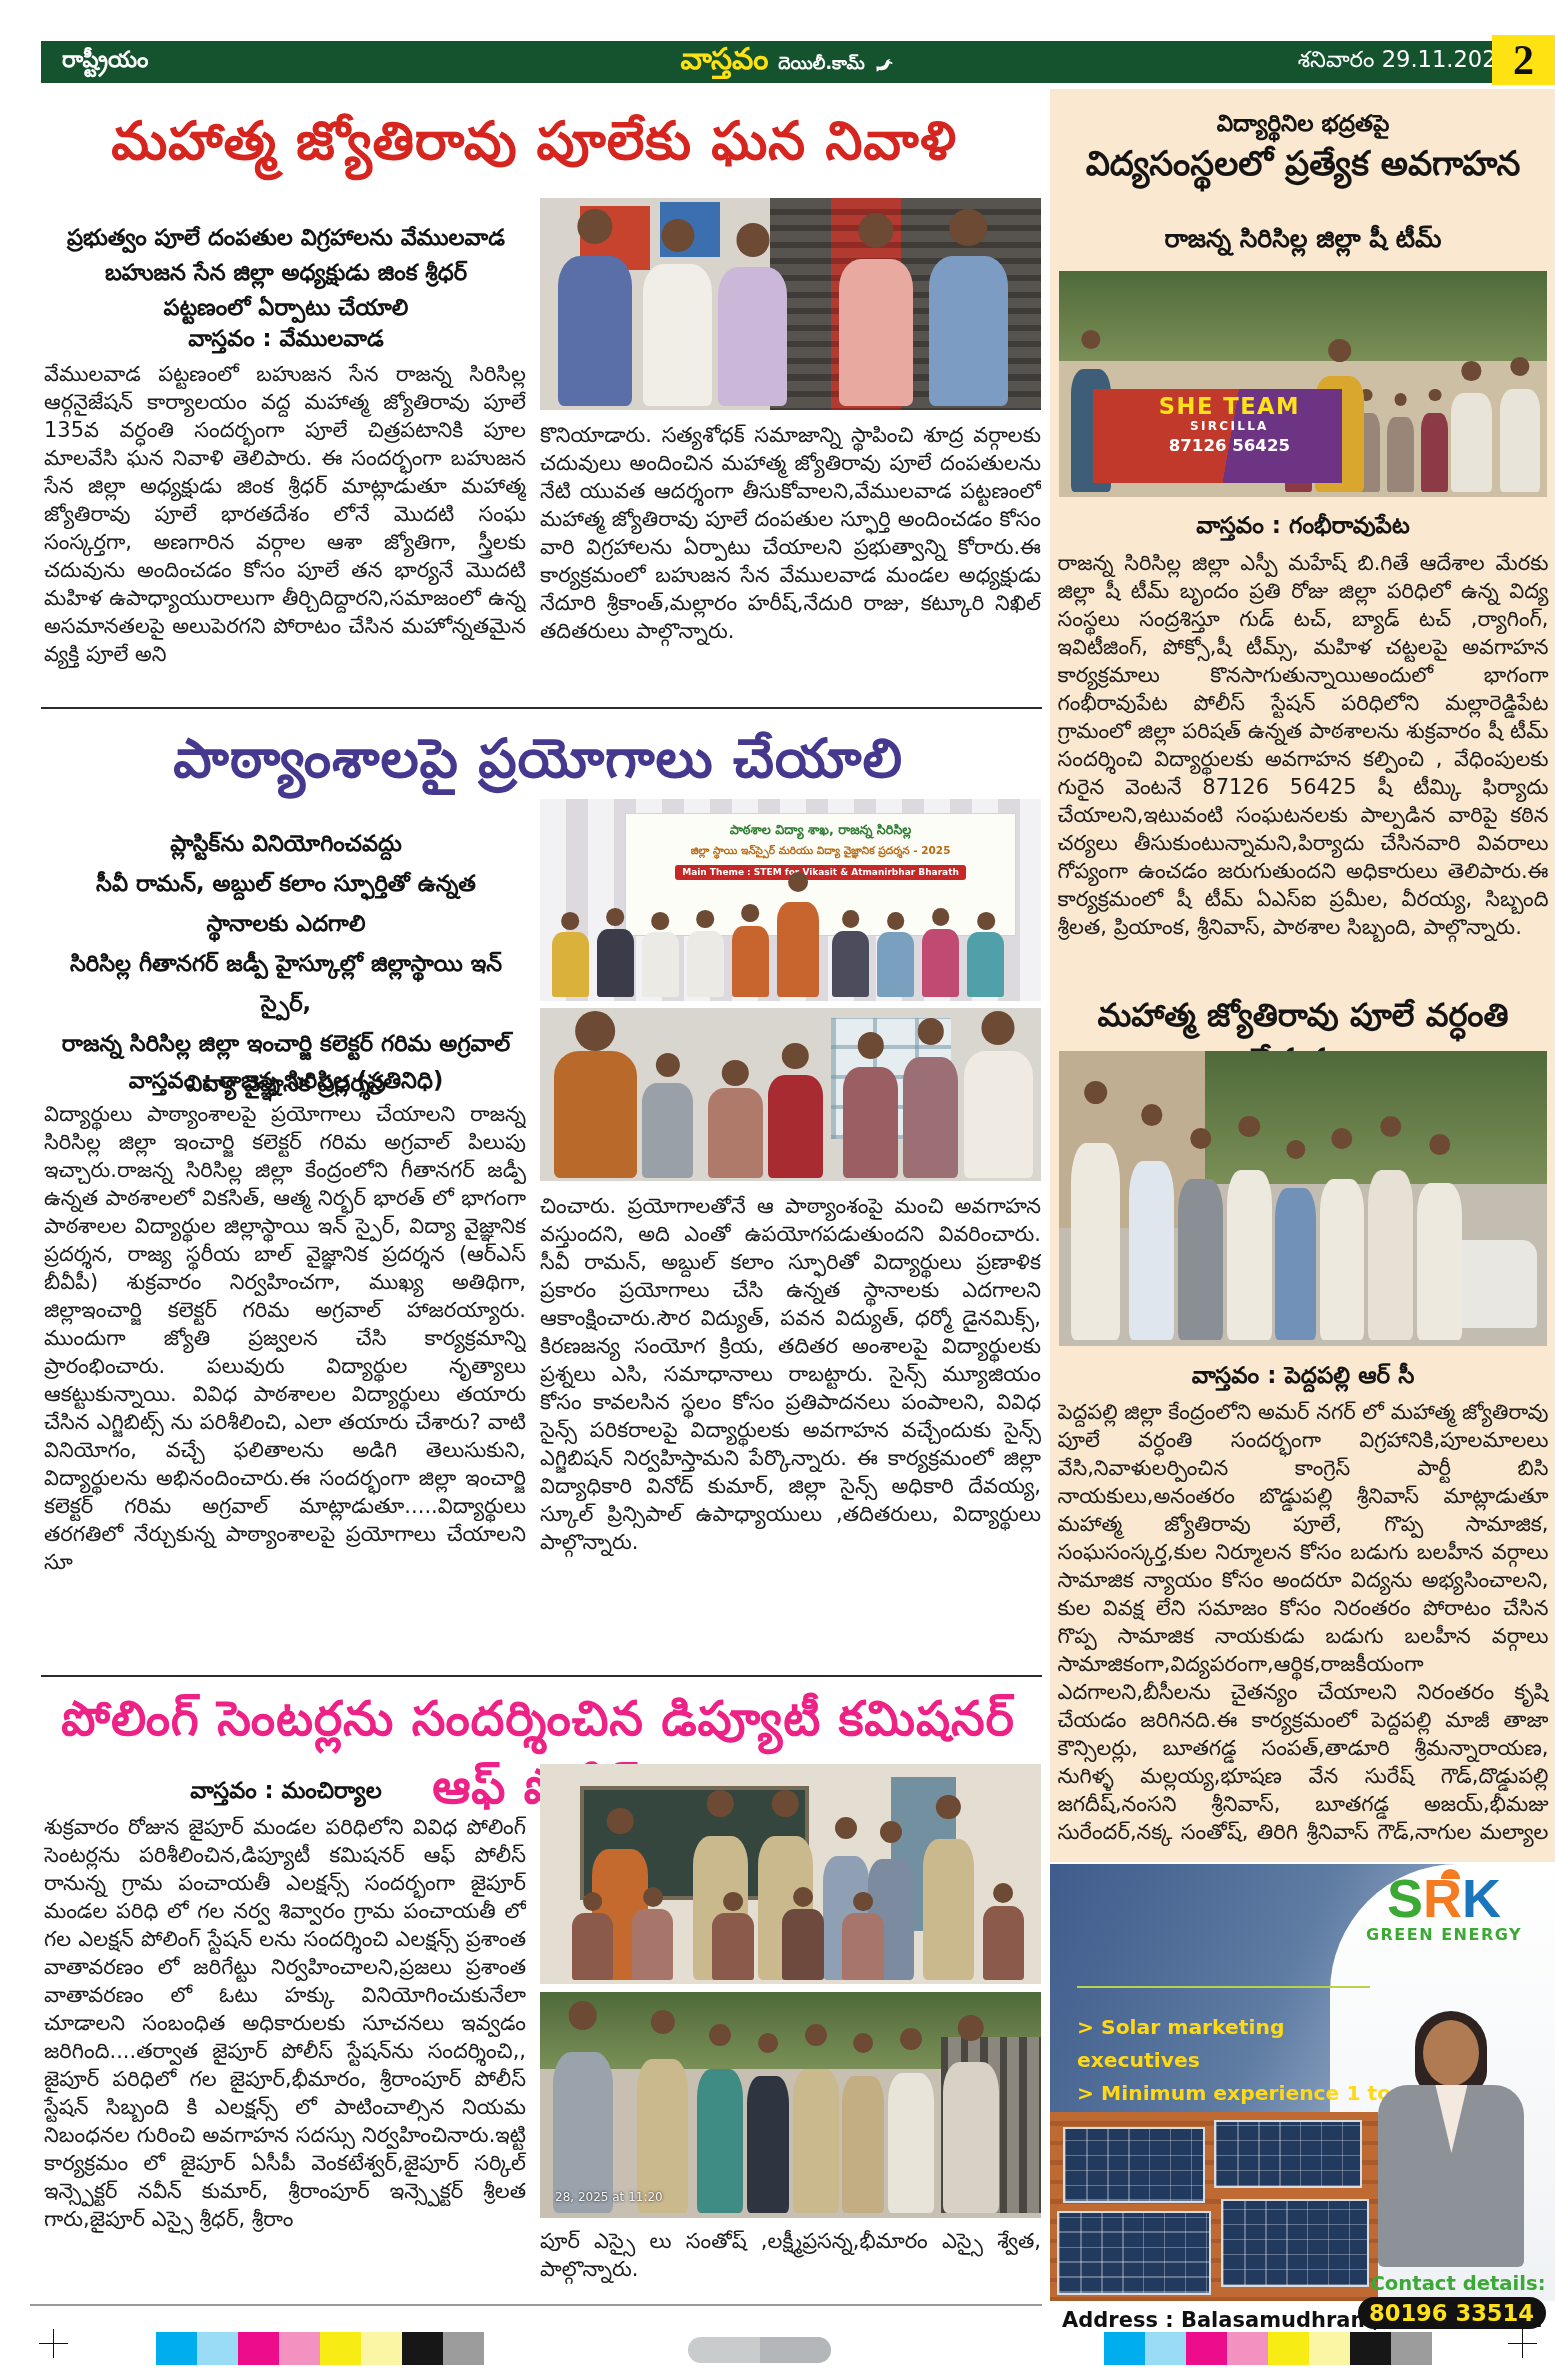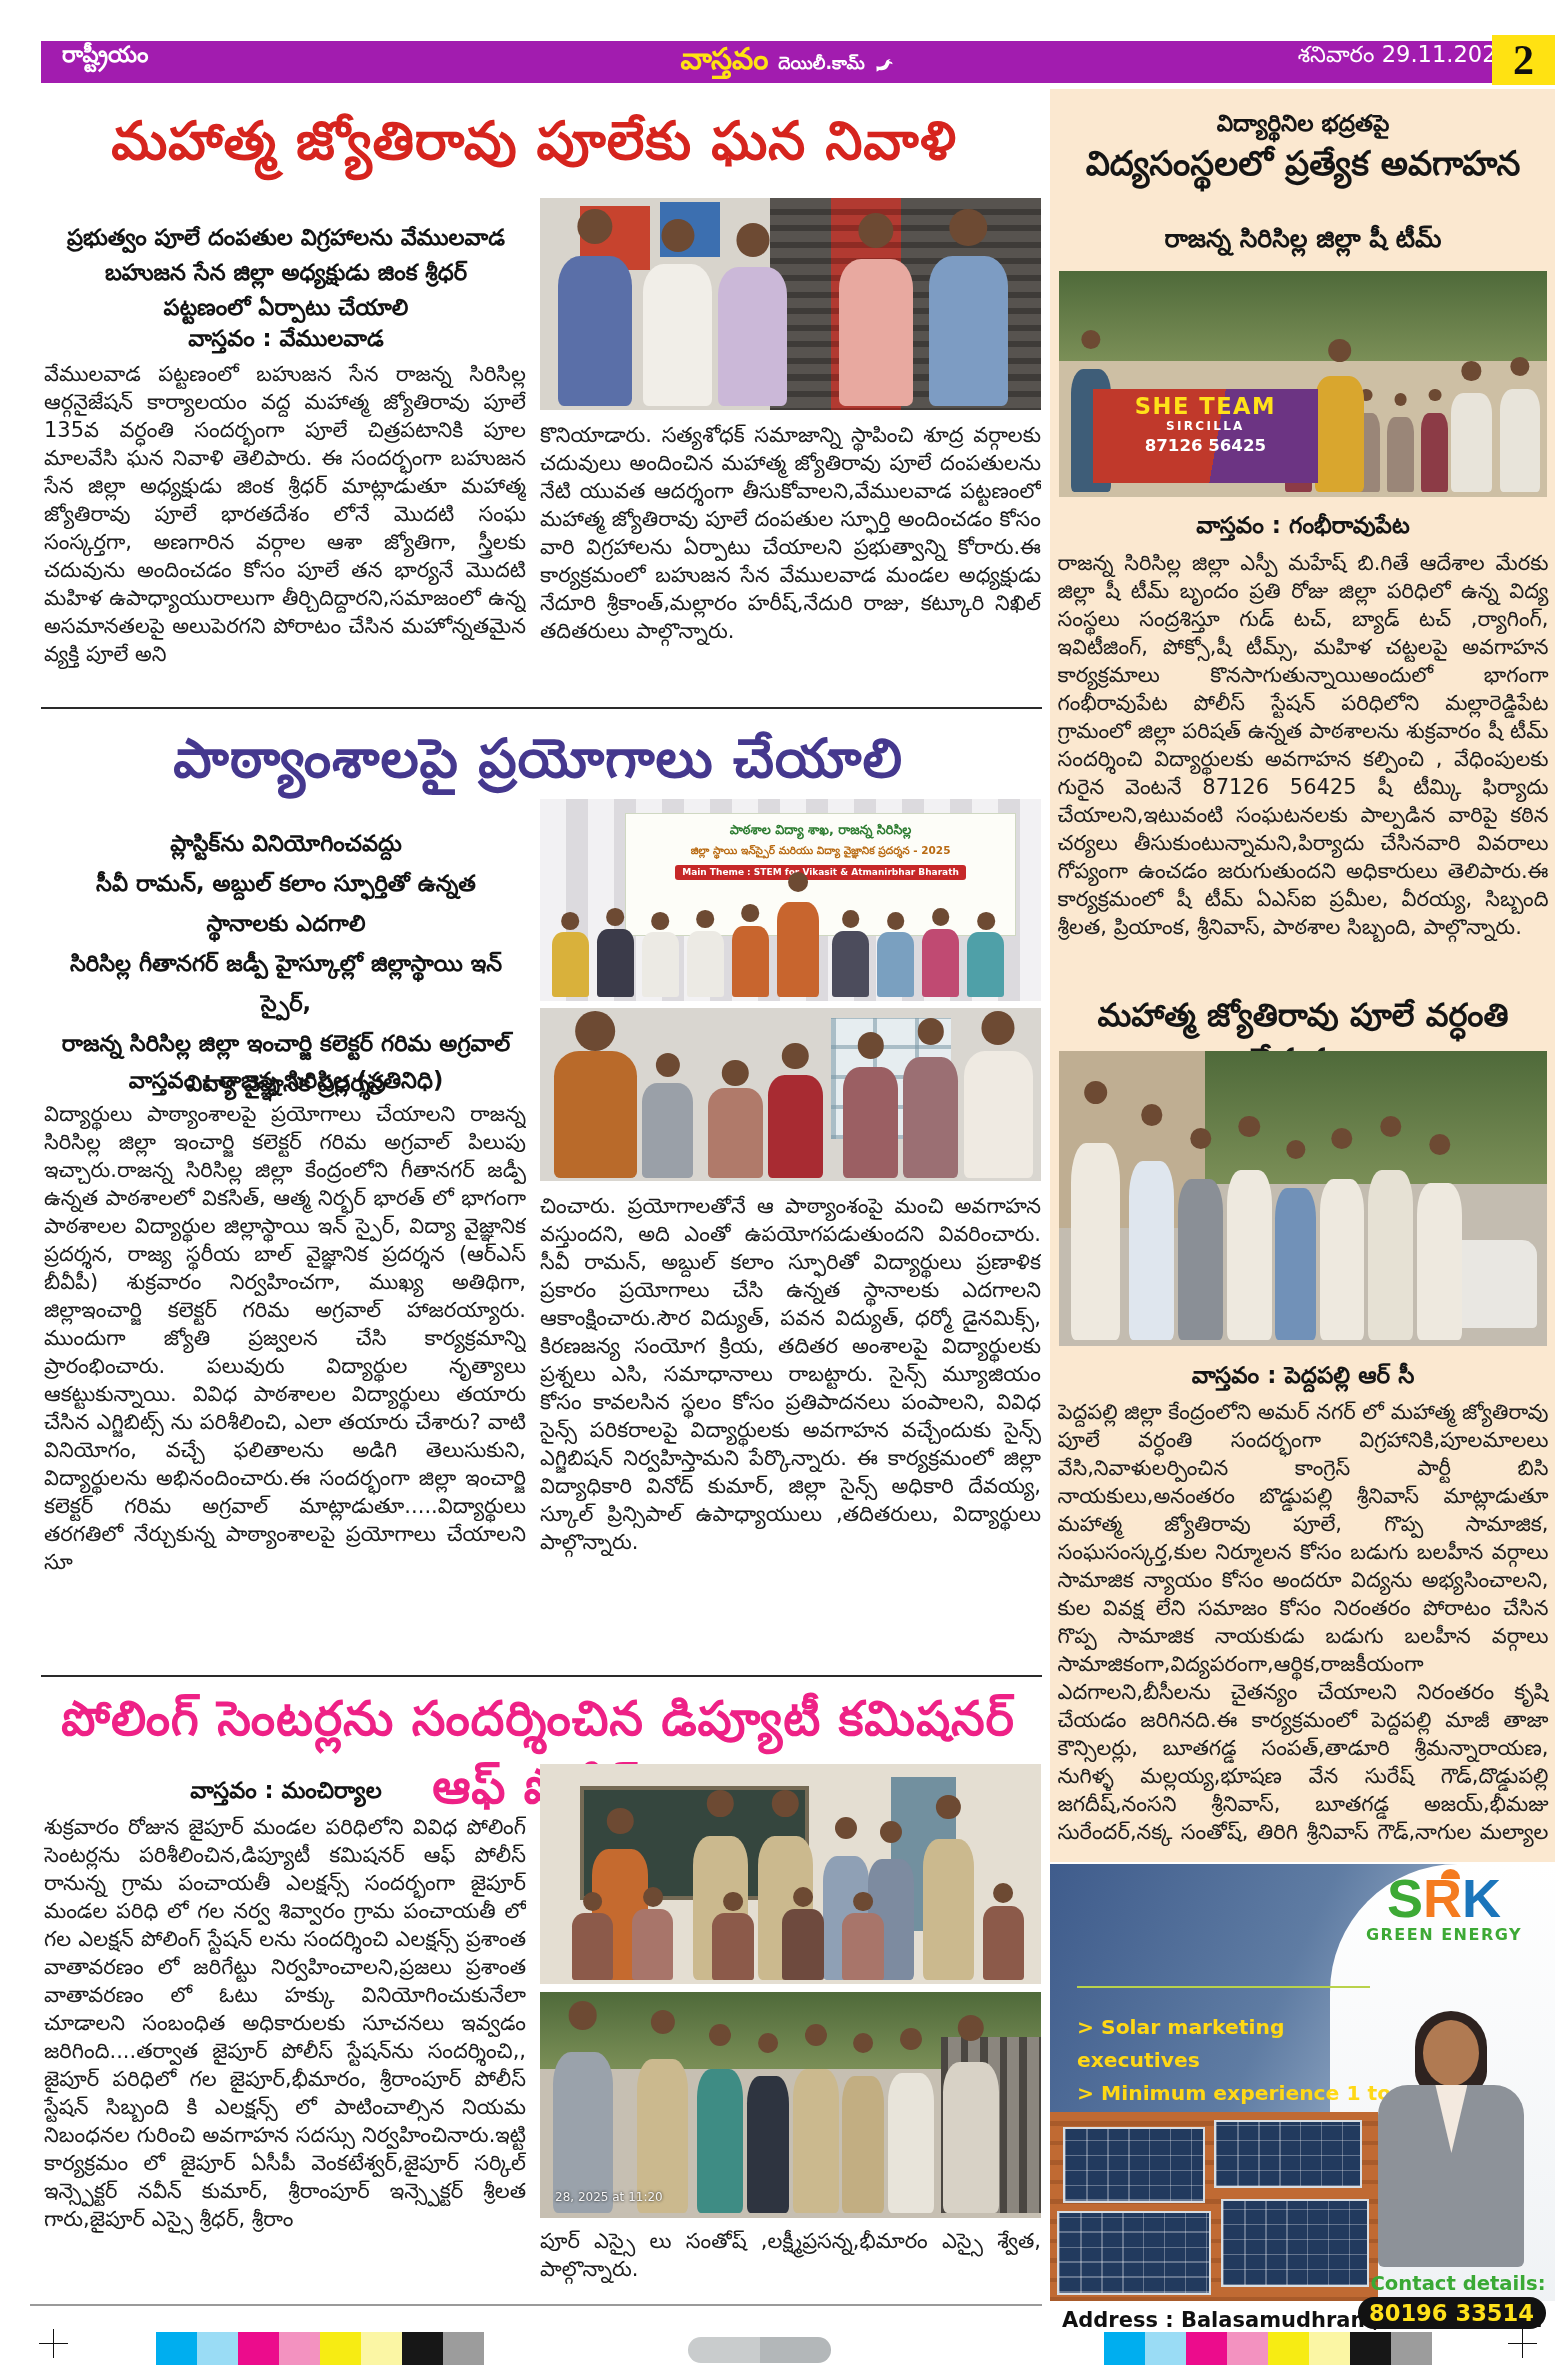--- a/index.html
+++ b/index.html
@@ -1,20 +1,20 @@
 <!DOCTYPE html>
 <html style="font-size:12px"><head>
 <meta charset="utf-8">
 <style>
   html,body{margin:0;padding:0;background:#e8e8e8;}
   #page{position:relative;width:1555px;height:2377px;background:#ffffff;
         font-family:"DejaVu Sans",sans-serif;color:#161616;overflow:hidden;}
   .abs{position:absolute;}
   
-  .hbar{left:41px;top:41px;width:1497px;height:42px;background:#a21caf;display:flex;}
+  .hbar{left:41px;top:41px;width:1497px;height:42px;background:#14532d;display:flex;align-items:center;}
   .hleft{margin-left:21px;color:#fff;font-size:22.6px;font-weight:bold;}
   .hcenter{position:absolute;left:0;right:0;text-align:center;}
   .brand{color:#FFE212;font-size:30px;font-weight:bold;}
   .brand-sfx{color:#fff;font-size:17.3px;font-weight:bold;margin-left:6px;}
   .hright{margin-left:auto;margin-right:27px;color:#fff;font-size:22.6px;}
   .pagebox{left:1492px;top:35px;width:63px;height:50px;background:#FFE212;color:#101010;
            font-family:"Liberation Serif",serif;font-size:42px;font-weight:bold;
            display:flex;align-items:center;justify-content:center;}
   
   .headline{font-weight:bold;text-align:center;letter-spacing:0.8px;}
@@ -53,21 +53,21 @@
   .blackboard{position:absolute;background:#35463e;border:4.5px solid #756a55;}
   .door{position:absolute;background:#72909f;}
   .windowgrid{position:absolute;background:
       repeating-linear-gradient(90deg,rgba(120,150,165,.55) 0 4.5px,transparent 4.5px 42px),
       repeating-linear-gradient(0deg,rgba(120,150,165,.55) 0 4.5px,transparent 4.5px 30px),#e6edf0;}
   .greens{position:absolute;left:0;top:0;right:0;background:linear-gradient(180deg,#4f6a3a,#7b8f57);}
   .gate{position:absolute;background:repeating-linear-gradient(90deg,#4a4641 0 7.5px,transparent 7.5px 19.6px),#8b867e;}
   .stamp{position:absolute;left:3%;bottom:6%;color:#f5f5f5;font-size:12px;text-shadow:0 0 3px #000;}
   .shebanner{position:absolute;left:7%;bottom:6%;width:46%;height:40%;
              background:linear-gradient(100deg,#c0392b 0 55%,#6c3483 55% 100%);
-             color:#fff;text-align:center;padding-top:4.5px;overflow:hidden;}
+             color:#fff;text-align:center;padding-top:4.5px;overflow:hidden;padding-left:24px;}
   .shebanner .s1{color:#ffe11a;font-weight:bold;font-size:22.6px;letter-spacing:1.5px;}
   .shebanner .s2{font-size:12px;font-weight:bold;letter-spacing:2.3px;}
   .shebanner .s3{font-size:16.6px;font-weight:bold;margin-top:3px;}
   .car{position:absolute;right:2%;bottom:6%;width:20%;height:30%;background:#e9e7e2;border-radius:10.5px 15px 4.5px 4.5px;}
   
   .rpanel{left:1050px;top:89px;width:506px;height:1773px;background:#FBE8D0;}
   .rp-center{position:absolute;left:0;width:100%;text-align:center;font-weight:bold;color:#151515;}
   
   .ad{left:1050px;top:1864px;width:506px;height:472px;background:linear-gradient(115deg,#3f5c8c 0%,#5f7ca3 40%,#93a9c4 62%);overflow:hidden;}
   .ad-blob{position:absolute;right:0;top:0;width:226px;height:472px;background:linear-gradient(#ffffff,#eef1f4);

